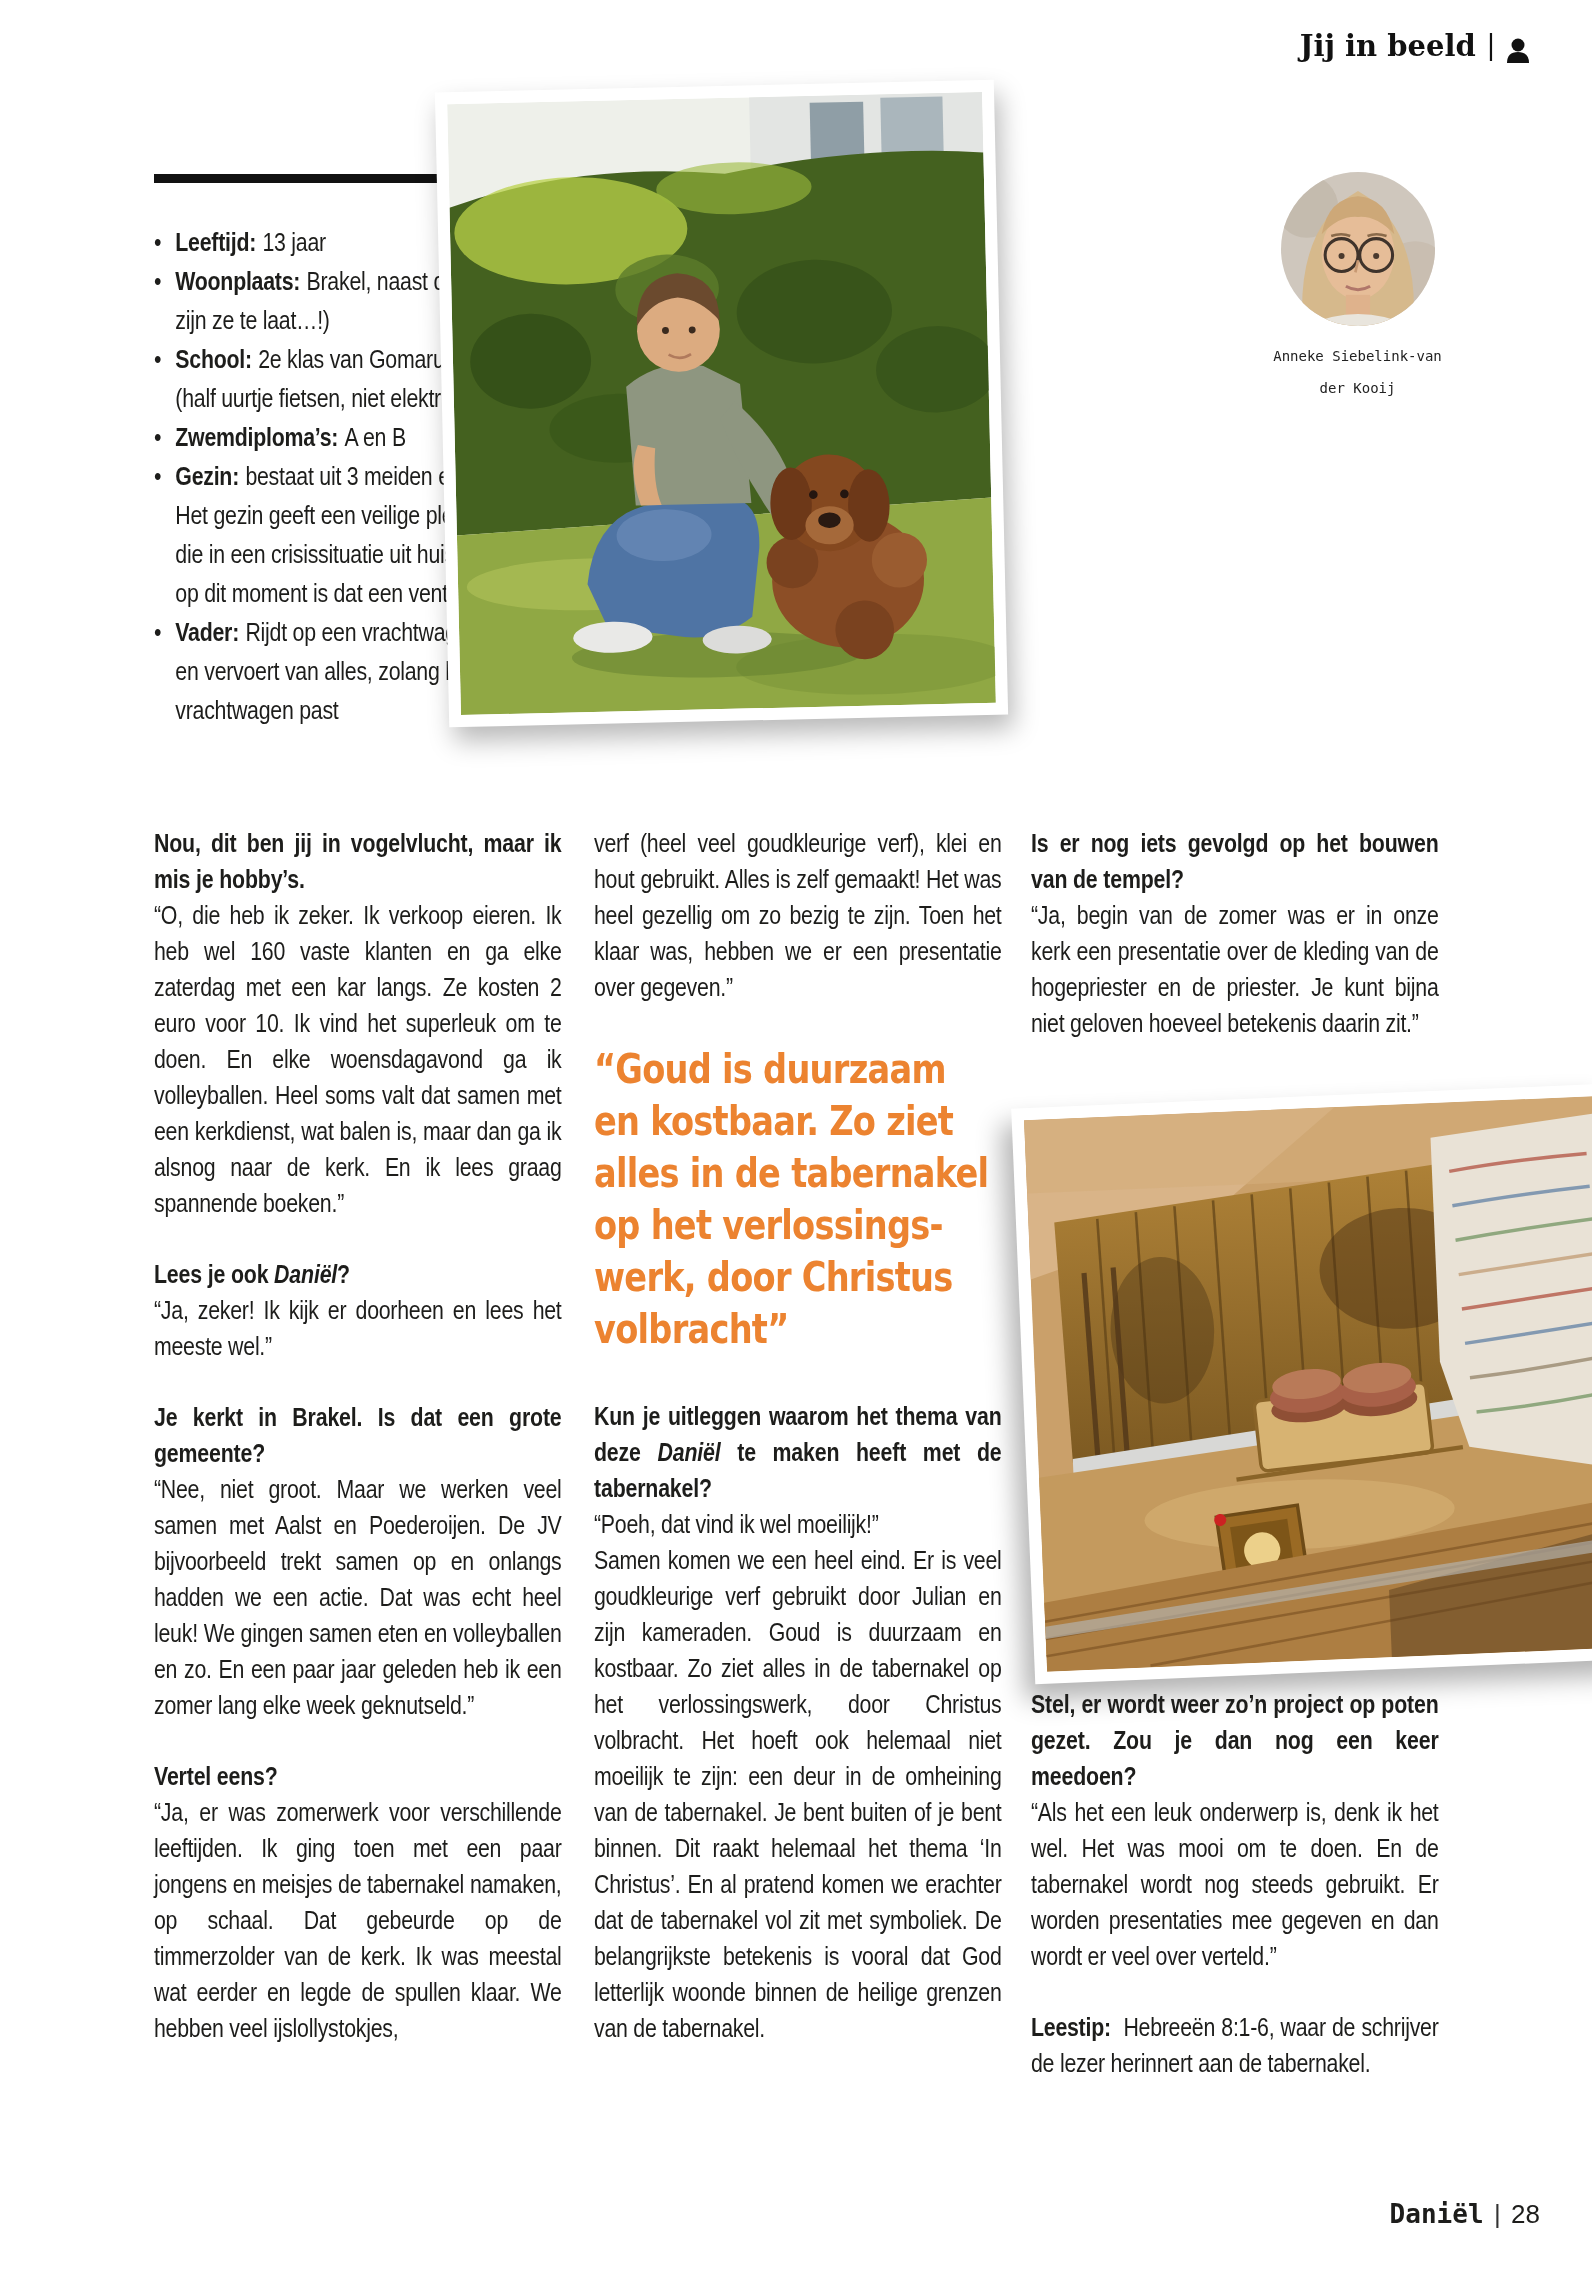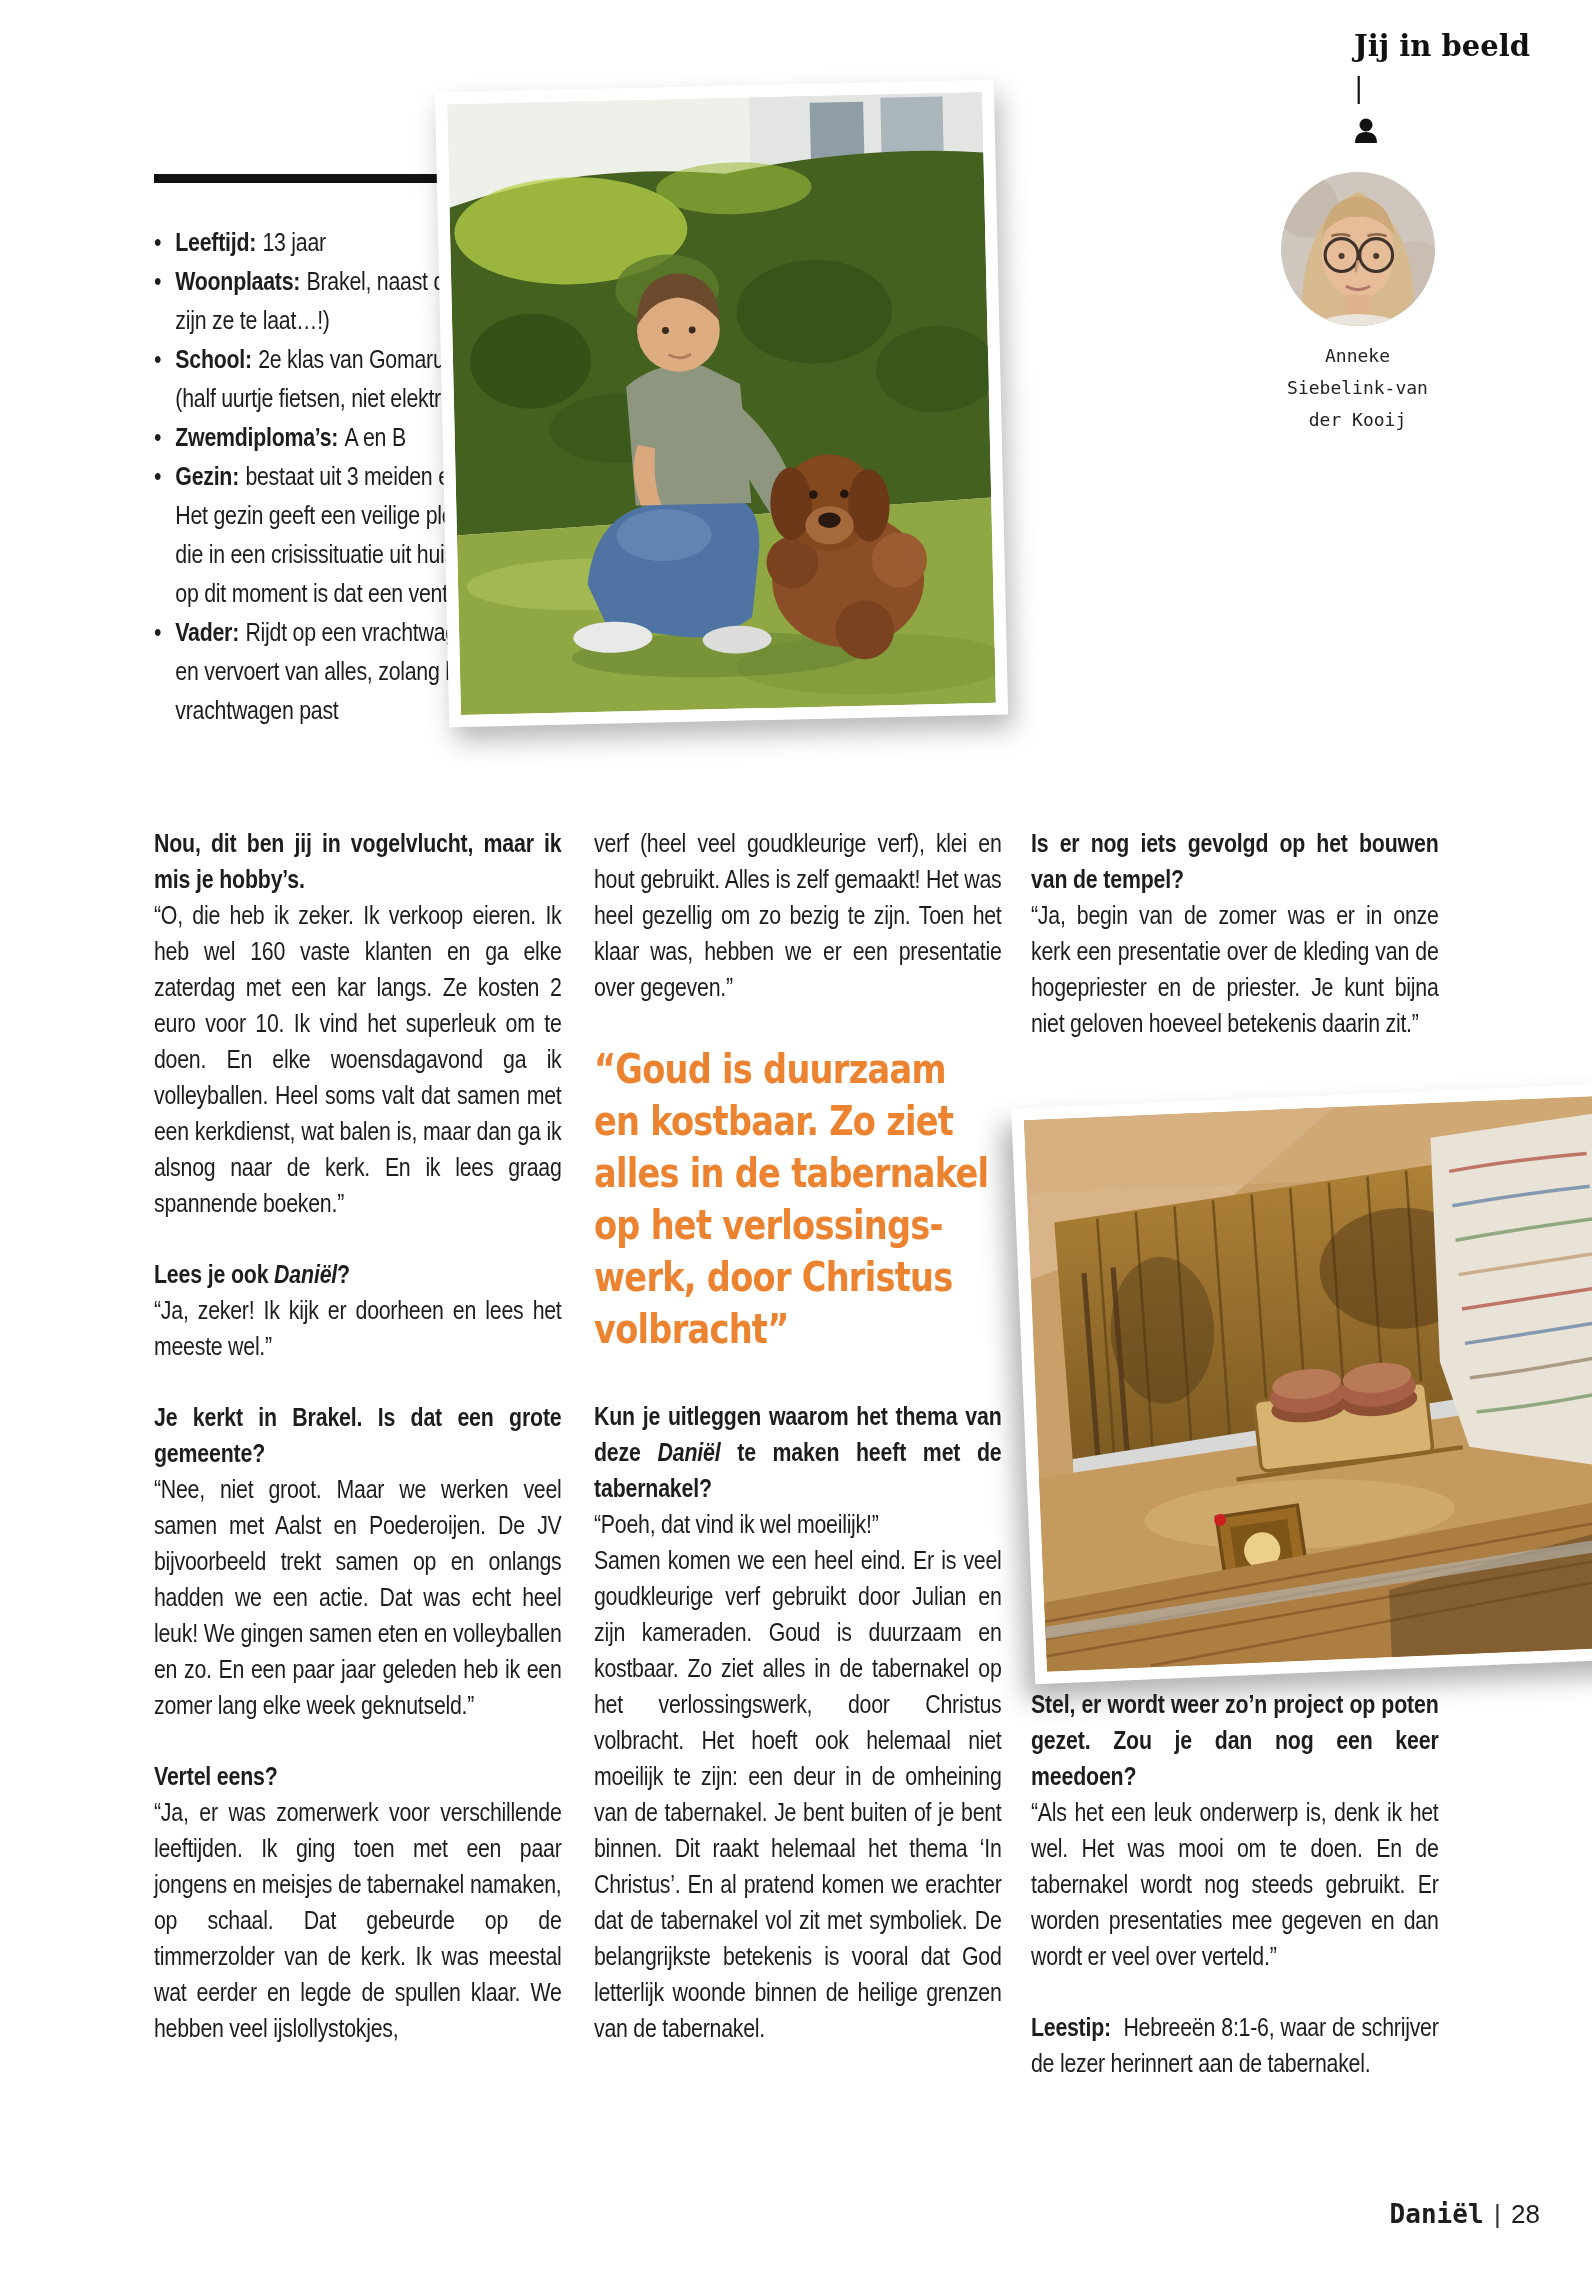--- a/index.html
+++ b/index.html
@@ -1,21 +1,21 @@
 <!DOCTYPE html>
 <html style="font-size:14px"><head>
 <meta charset="utf-8">
 <style>
   html,body{margin:0;padding:0;background:#888;}
   .page{position:relative;width:1592px;height:2295px;background:#ffffff;overflow:hidden;
         font-family:"Liberation Sans",sans-serif;color:#1d1d1b;}
 
   
-  .hdr{position:absolute;top:29px;right:62px;display:flex;align-items:flex-start;gap:10.4px;
-       font-family:"DejaVu Serif",serif;font-weight:bold;font-size:29px;color:#111;flex-direction:column;}
+  .hdr{position:absolute;top:29px;right:62px;display:flex;align-items:flex-end;gap:10.4px;
+       font-family:"DejaVu Serif",serif;font-weight:bold;font-size:29px;color:#111;}
   .hdr-sep{font-weight:normal;font-size:28px;transform:translateY(-1.7px);}
   .hdr svg{display:block;}
 
   
   .rule{position:absolute;left:154px;top:174px;width:381px;height:8.6px;background:#121212;}
 
   
   .profile{position:absolute;left:154px;top:223px;width:535px;transform:scaleX(.82);
            transform-origin:0 0;list-style:none;margin:0;padding:0;
            font-size:26px;line-height:39px;letter-spacing:-0.3px;}
@@ -26,21 +26,21 @@
   
   .polaroid{position:absolute;background:#fff;padding:12px;box-shadow:5.2px 14px 26px rgba(0,0,0,.28);}
   .photo-main{left:442px;top:86px;transform:rotate(-1.3deg);}
   .photo-tab{left:1023px;top:1096px;transform:rotate(-2.4deg);box-shadow:-10.4px 15.5px 26px rgba(0,0,0,.30);}
   .polaroid svg{display:block;}
 
   
   .portrait{position:absolute;left:1281px;top:172px;width:154px;height:154px;border-radius:50%;
             overflow:hidden;}
   .caption{position:absolute;left:1267px;top:340px;width:181px;text-align:center;
-           font-family:"DejaVu Sans Mono",monospace;font-size:18px;line-height:32px;color:#222;}
+           font-family:"DejaVu Sans Mono",monospace;font-size:14px;line-height:32px;color:#222;}
 
   
   .col{position:absolute;width:497px;transform:scaleX(.82);transform-origin:0 0;}
   .c1{left:154px;top:825px;}
   .c2{left:594px;top:825px;}
   .c3a{left:1031px;top:825px;}
   .c3b{left:1031px;top:1686px;}
   .col p{margin:0;text-align:justify;font-size:26px;line-height:36px;letter-spacing:-0.3px;}
   .col h3{margin:35px 0 0 0;font-size:26px;line-height:36px;letter-spacing:-0.2px;
           text-align:justify;font-weight:bold;}

